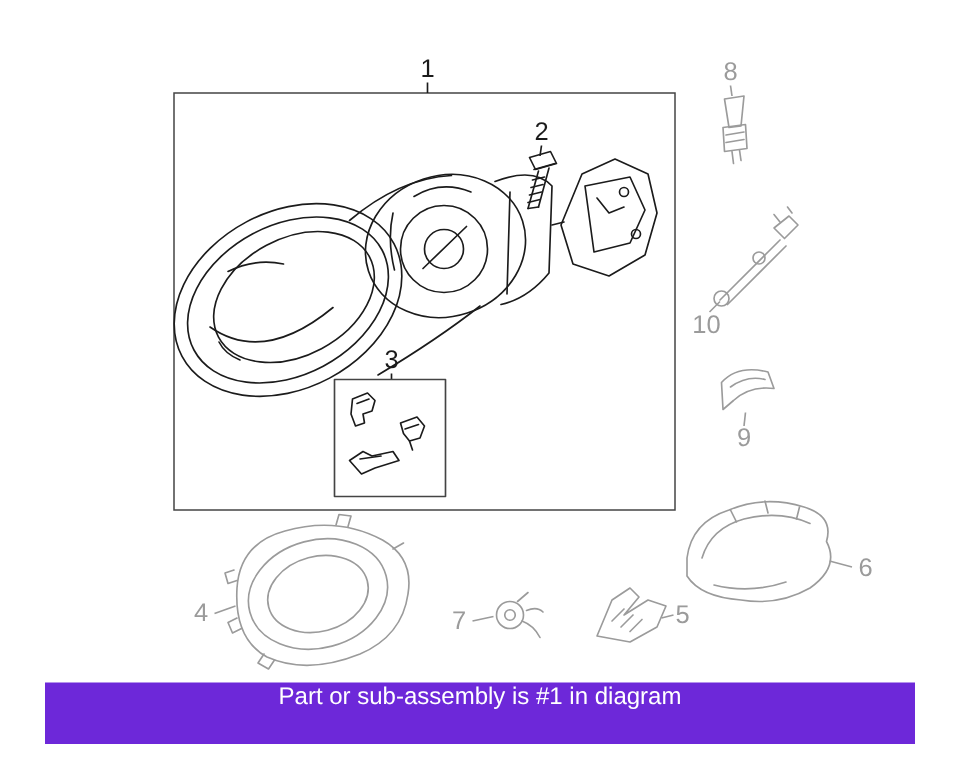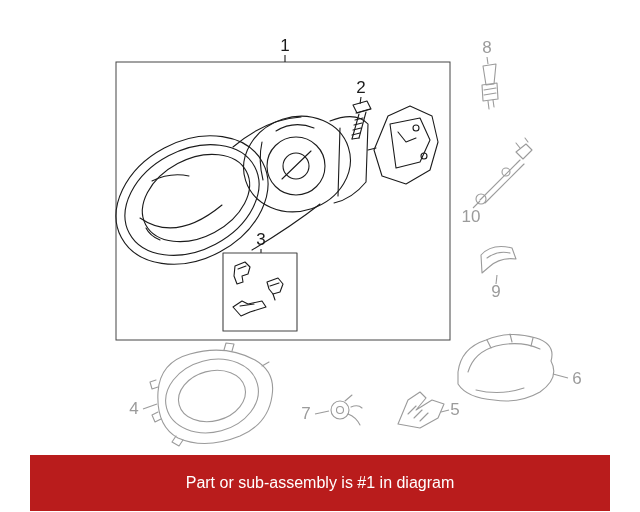--- a/index.html
+++ b/index.html
@@ -8,25 +8,25 @@
     width:640px;height:512px;
     background:#ffffff;
     font-family:"Liberation Sans", sans-serif;
     overflow:hidden;
   }
   svg{position:absolute;top:0;left:0;}
   .callout-black{fill:#1b1b1b;font-size:17px;font-family:"Liberation Sans",sans-serif;text-anchor:middle;}
   .callout-gray{fill:#9b9b9b;font-size:17px;font-family:"Liberation Sans",sans-serif;text-anchor:middle;}
   .banner{
     position:absolute;
-    left:30px;right:30px;top:455px;height:56px;
-    background:#b91c1c;
+    left:30px;right:30px;top:455px;height:41px;
+    background:#6d28d9;
     color:#ffffff;
     text-align:center;
-    display:flex;flex-direction:column;justify-content:center;
+    display:flex;flex-direction:row;justify-content:center;
     gap:1px;
     font-size:16px;line-height:20px;
   }
 </style>
 </head>
 <body>
 
 <div class="stage">
   <svg width="640" height="455" viewBox="0 0 640 455">
 

